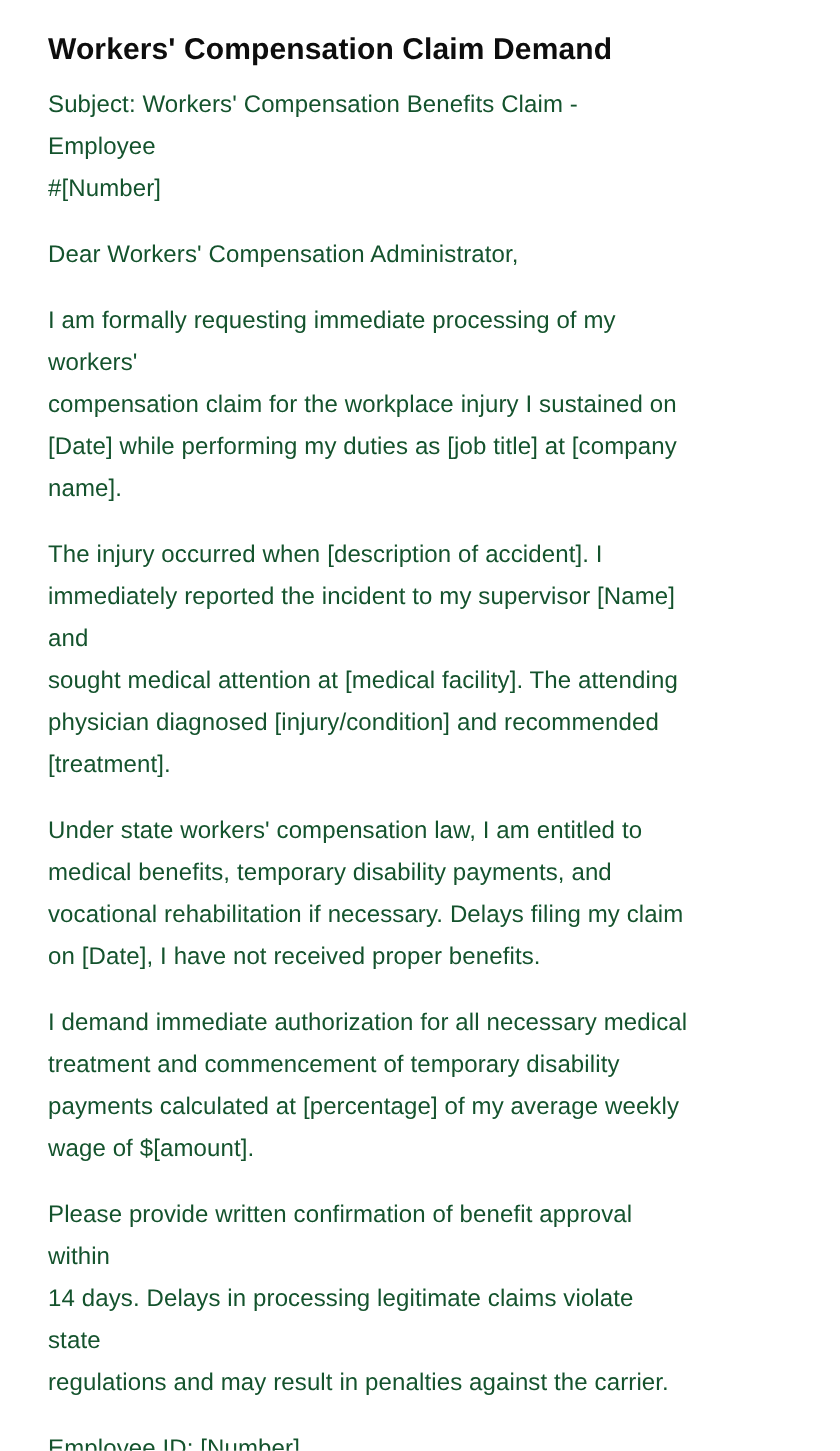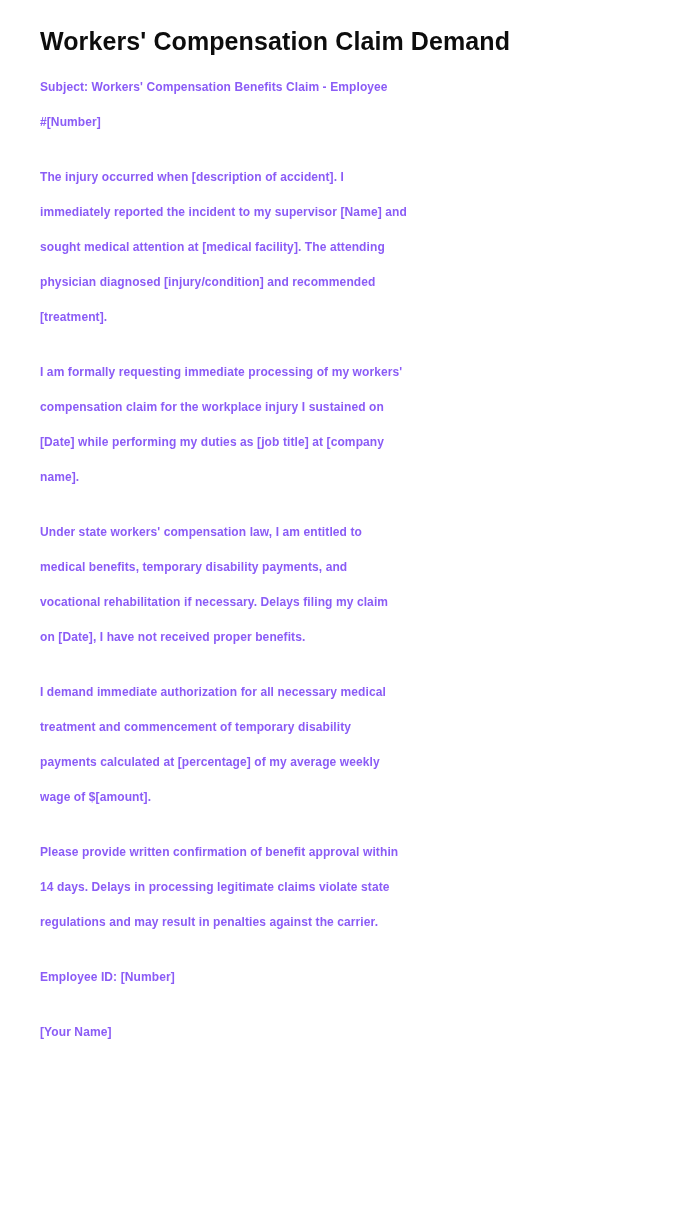--- a/index.html
+++ b/index.html
@@ -23,48 +23,49 @@
   .doc-title {
     margin: 0 0 12px 0;
     font-size: 25px;
     line-height: 33px;
     font-weight: 700;
     color: #0d0d0d;
     letter-spacing: 0.1px;
   }
   .para {
     margin: 0 0 20px 0;
-    font-size: 12px;
+    font-size: 20px;
     line-height: 35px;
-    font-weight: 700;
-    color: #8b5cf6;
+    font-weight: 400;
+    color: #14532d;
     white-space: pre-line;
     letter-spacing: 0.1px;
   }
 </style>
 </head>
 <body>
 
 <div class="page">
   <h1 class="doc-title">Workers' Compensation Claim Demand</h1>
 
   <p class="para">Subject: Workers' Compensation Benefits Claim - Employee
 #[Number]</p>
 
+  <p class="para">Dear Workers' Compensation Administrator,</p>
+
+  <p class="para">I am formally requesting immediate processing of my workers'
+compensation claim for the workplace injury I sustained on
+[Date] while performing my duties as [job title] at [company
+name].</p>
 
   <p class="para">The injury occurred when [description of accident]. I
 immediately reported the incident to my supervisor [Name] and
 sought medical attention at [medical facility]. The attending
 physician diagnosed [injury/condition] and recommended
 [treatment].</p>
-
-  <p class="para">I am formally requesting immediate processing of my workers'
-compensation claim for the workplace injury I sustained on
-[Date] while performing my duties as [job title] at [company
-name].</p>
 
   <p class="para">Under state workers' compensation law, I am entitled to
 medical benefits, temporary disability payments, and
 vocational rehabilitation if necessary. Delays filing my claim
 on [Date], I have not received proper benefits.</p>
 
   <p class="para">I demand immediate authorization for all necessary medical
 treatment and commencement of temporary disability
 payments calculated at [percentage] of my average weekly
 wage of $[amount].</p>

